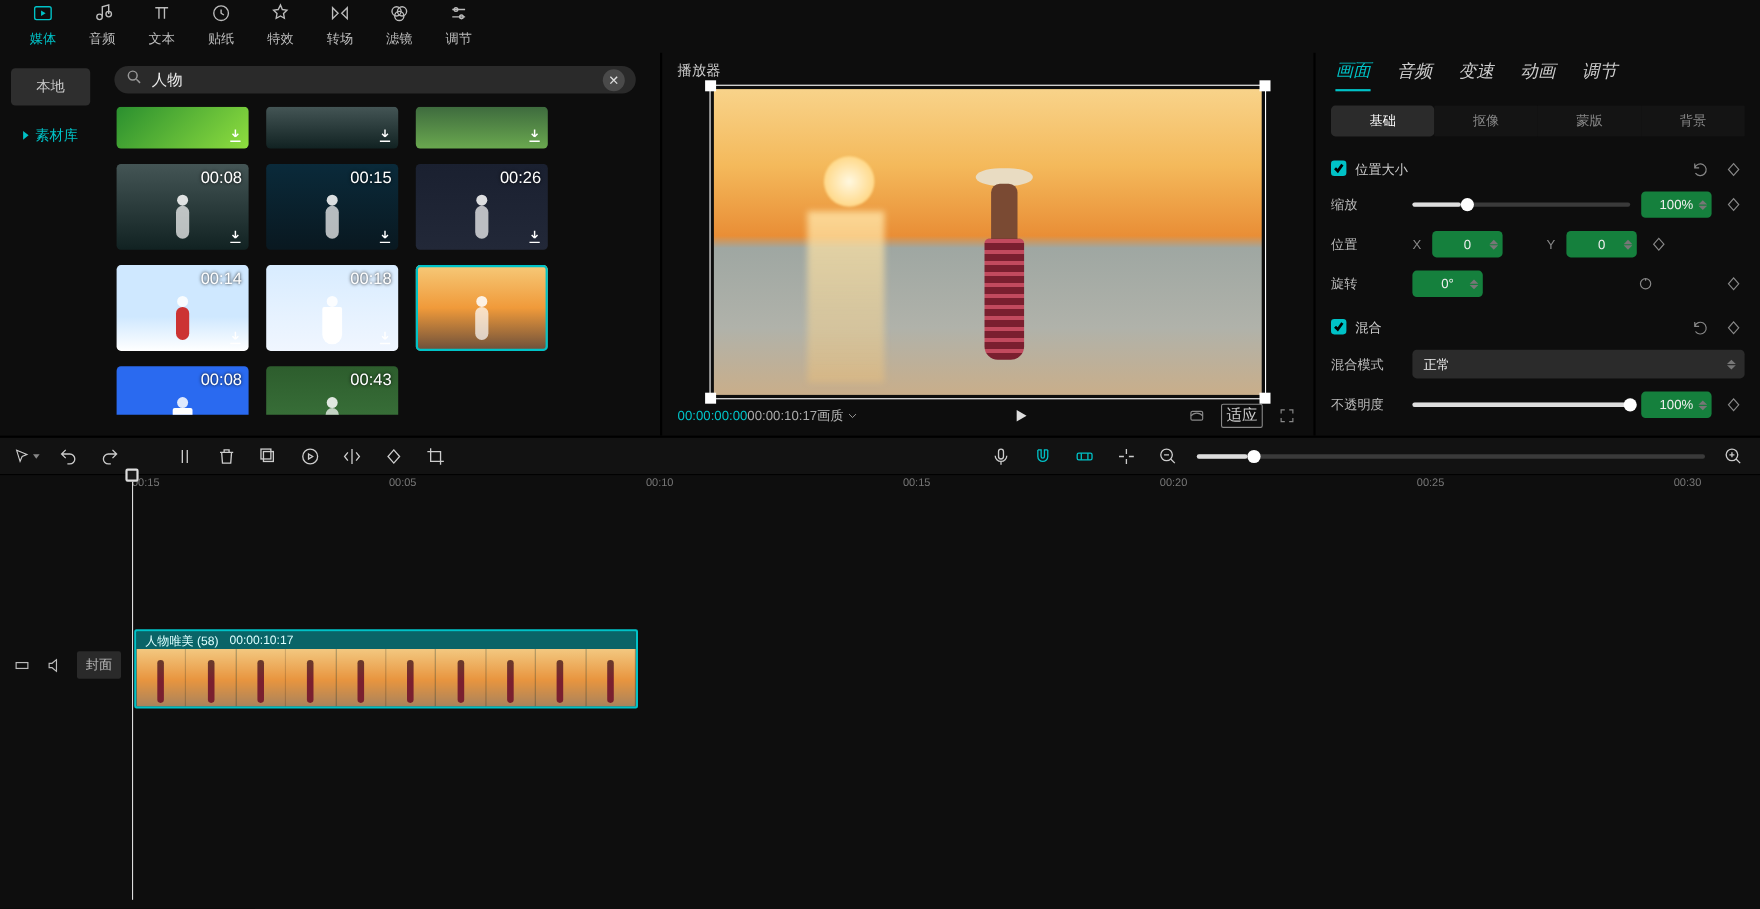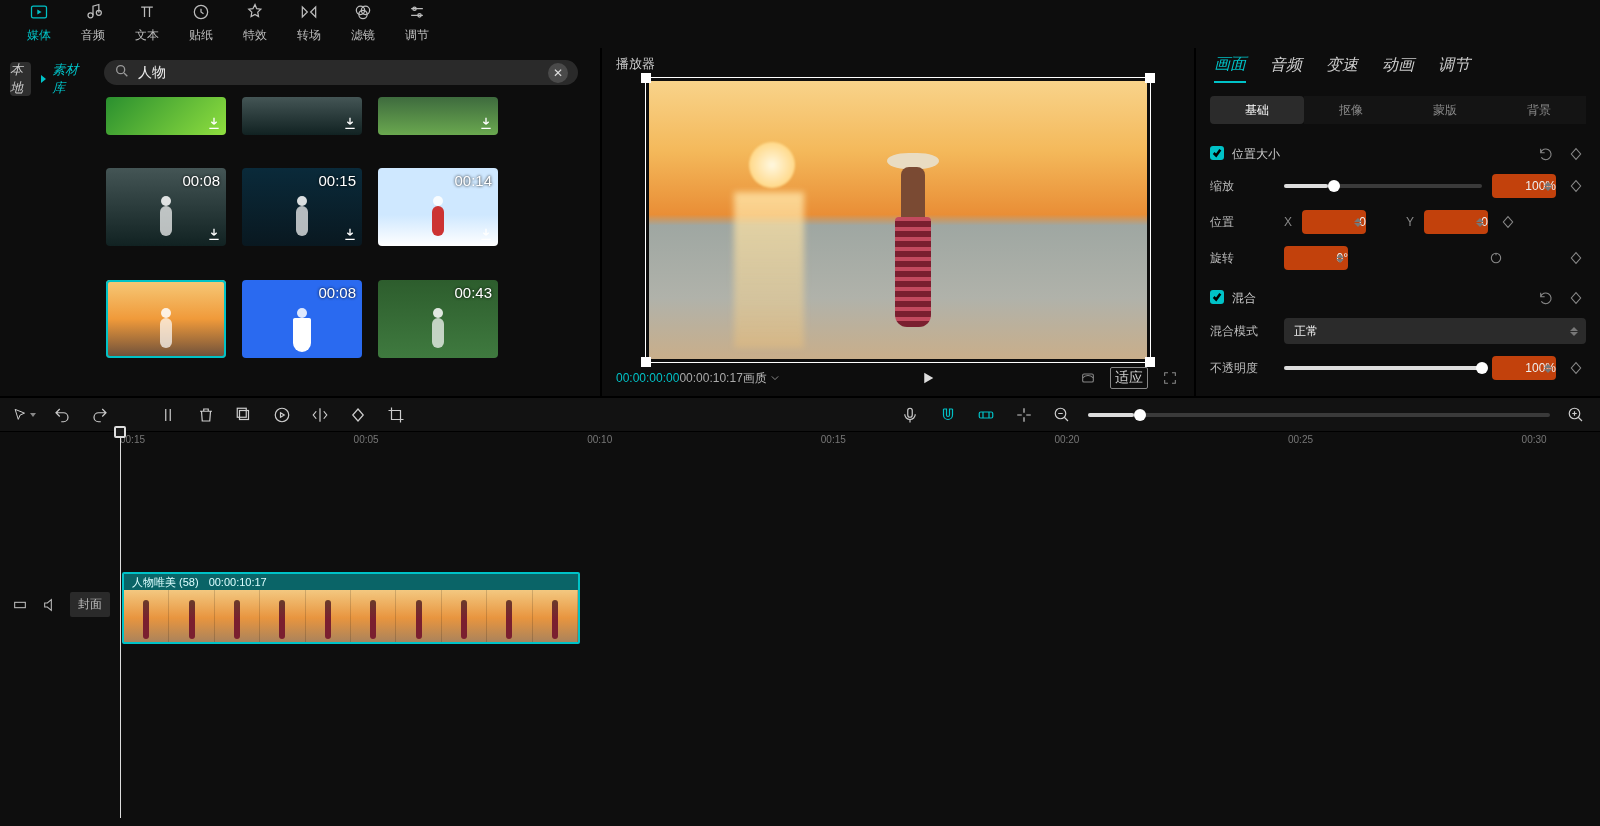--- a/index.html
+++ b/index.html
@@ -13,21 +13,21 @@
   .top-tab .ico { width: 22px; height: 22px; display: flex; align-items: center; justify-content: center; }
   .top-tab svg { width: 20px; height: 20px; stroke: currentColor; fill: none; stroke-width: 1.5; }
 
   
   .columns { display: flex; height: 348px; }
   .col-left { width: 600px; display: flex; }
   .col-mid  { width: 596px; border-left: 2px solid #000; border-right: 2px solid #000; display: flex; flex-direction: column; }
   .col-right{ width: 404px; display: flex; flex-direction: column; }
 
   
-  .side-sub { width: 92px; padding: 14px 10px 0 10px; display: flex; flex-direction: row; gap: 10px; font-style: italic; }
+  .side-sub { width: 92px; padding: 14px 10px 0 10px; display: flex; flex-direction: column; gap: 10px; }
   .side-btn { height: 34px; display: flex; align-items: center; justify-content: center; font-size: 13px; border-radius: 4px; color: #ccc; cursor: pointer; }
   .side-btn.filled { background: #2e2e2e; }
   .side-btn.active { color: #00c2c7; }
   .side-btn .tri { width:0;height:0;border-top:4px solid transparent;border-bottom:4px solid transparent;border-left:5px solid #00c2c7; margin-right:6px;}
   .lib-body { flex: 1; padding: 12px 0 0 0; }
   .search-row { display:flex; align-items:center; background:#2a2a2a; border-radius:16px; height:25px; margin:0 22px 12px 12px; padding:0 10px; }
   .search-row svg { width:16px;height:16px;stroke:#999;fill:none;stroke-width:2;}
   .search-input { flex:1; background:transparent; border:none; outline:none; color:#eee; font-size:14px; margin-left:8px;}
   .search-clear { width:20px;height:20px;border-radius:50%;background:#4a4a4a;color:#ddd;display:flex;align-items:center;justify-content:center;font-size:12px;cursor:pointer;}
   .thumb-grid { display:grid; grid-template-columns: repeat(3, 120px); gap:14px 16px; padding-left:14px; height:280px; overflow:hidden;}
@@ -90,21 +90,21 @@
   .insp-sub .s.active{color:#fff;background:#2b2b2b;border-radius:4px;}
   .insp-body{padding:0 14px;font-size:12px;color:#ccc;}
   .sect-head{display:flex;align-items:center;justify-content:space-between;margin:6px 0 10px;gap:32px;}
   .chk{width:14px;height:14px;border-radius:3px;background:#00c2c7;display:inline-flex;align-items:center;justify-content:center;margin-right:8px;}
   .chk svg{width:10px;height:10px;stroke:#000;fill:none;stroke-width:3;}
   .row{display:flex;align-items:center;gap:10px;margin-bottom:12px;}
   .row .lab{width:64px;color:#bbb;}
   .slider{flex:1;height:4px;background:#3a3a3a;border-radius:2px;position:relative;}
   .slider .fill{position:absolute;left:0;top:0;bottom:0;background:#ddd;border-radius:2px;}
   .slider .knob{position:absolute;top:-4px;width:12px;height:12px;border-radius:50%;background:#fff;}
-  .numbox{width:64px;height:24px;background:#c2410c;border-radius:4px;display:flex;align-items:center;justify-content:flex-end;color:#eee;position:relative;}
+  .numbox{width:64px;height:24px;background:#15803d;border-radius:4px;display:flex;align-items:center;justify-content:center;color:#eee;position:relative;}
   .spin{position:absolute;right:4px;display:flex;flex-direction:column;gap:1px;}
   .spin i{width:0;height:0;border-left:4px solid transparent;border-right:4px solid transparent;}
   .spin i:first-child{border-bottom:4px solid #777;}
   .spin i:last-child{border-top:4px solid #777;}
   .iconbtn{width:20px;height:20px;display:flex;align-items:center;justify-content:center;color:#888;cursor:pointer;}
   .iconbtn svg{width:16px;height:16px;stroke:currentColor;fill:none;stroke-width:1.6;}
   .selbox{flex:1;height:26px;background:#2b2b2b;border-radius:4px;display:flex;align-items:center;padding:0 10px;color:#eee;position:relative;}
 
   
   .tool-row{height:36px;background:#121212;border-top:2px solid #000;border-bottom:1px solid #000;display:flex;align-items:center;padding:0 12px;gap:14px;}
@@ -259,24 +259,38 @@
                 <path d="M12 4v10m0 0l-4-4m4 4l4-4M5 20h14"></path>
               </svg></span>
           </div>
         <div class="thumb th-d">
             <span class="fig"></span>
             <span class="dur">00:15</span>
             <span class="dl"><svg viewBox="0 0 24 24">
                 <path d="M12 4v10m0 0l-4-4m4 4l4-4M5 20h14"></path>
               </svg></span>
           </div>
+        <div class="thumb th-e">
+            <span class="fig"></span>
+            <span class="dur">00:26</span>
+            <span class="dl"><svg viewBox="0 0 24 24">
+                <path d="M12 4v10m0 0l-4-4m4 4l4-4M5 20h14"></path>
+              </svg></span>
+          </div>
 
         <div class="thumb th-f">
             <span class="fig red"></span>
             <span class="dur">00:14</span>
+            <span class="dl"><svg viewBox="0 0 24 24">
+                <path d="M12 4v10m0 0l-4-4m4 4l4-4M5 20h14"></path>
+              </svg></span>
+          </div>
+        <div class="thumb th-g">
+            <span class="fig dress"></span>
+            <span class="dur">00:18</span>
             <span class="dl"><svg viewBox="0 0 24 24">
                 <path d="M12 4v10m0 0l-4-4m4 4l4-4M5 20h14"></path>
               </svg></span>
           </div>
         <div class="thumb th-h sel">
             <span class="fig"></span>
           </div>
 
         <div class="thumb th-i">
             <span class="fig dress"></span>

